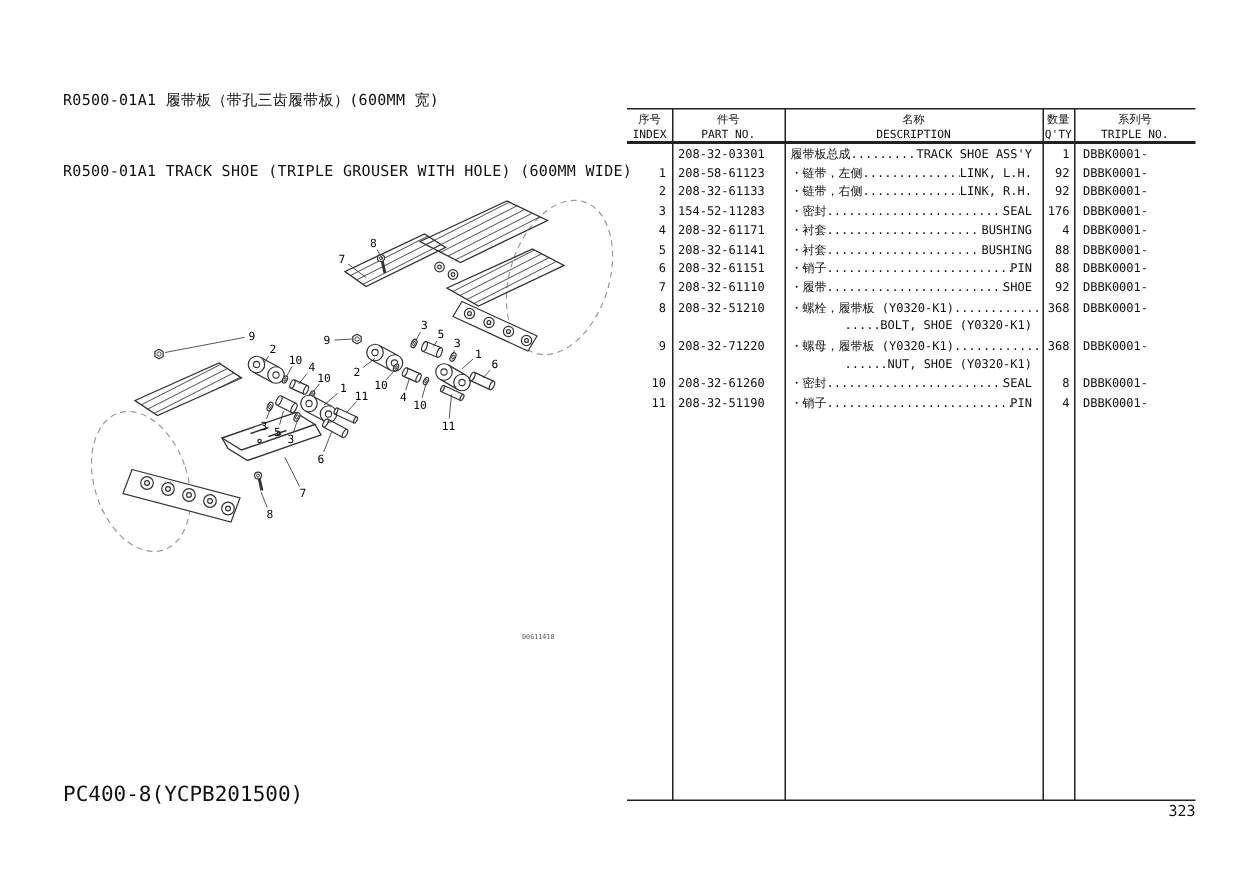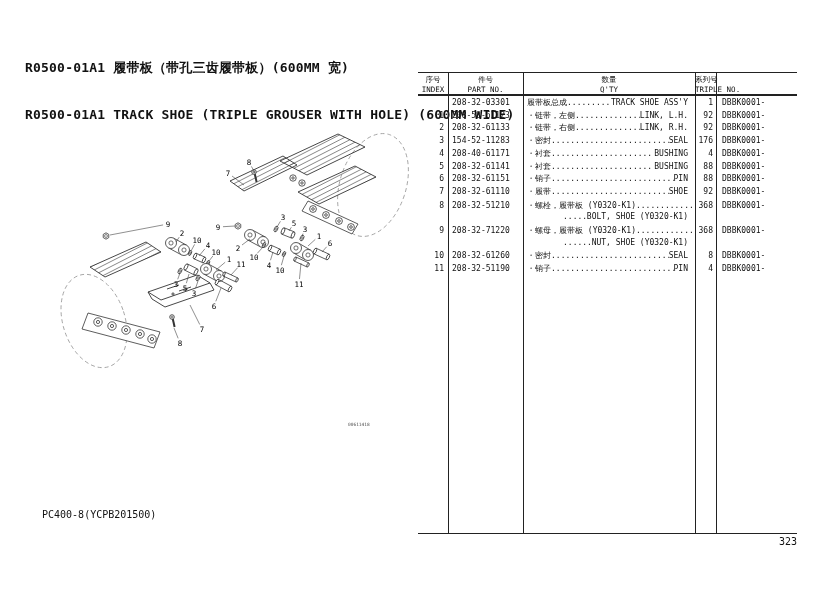--- a/index.html
+++ b/index.html
@@ -2,21 +2,21 @@
 <html><head>
 <meta charset="utf-8">
 <style>
   html,body{margin:0;padding:0}
   body{
     width:840px;height:594px;position:relative;overflow:hidden;
     background:#ffffff;color:#111;
     font-family:"DejaVu Sans Mono","Liberation Mono",monospace;
   }
   
-  .titles{position:absolute;left:25px;top:29px;font-weight:700;font-size:13px;line-height:15.5px;letter-spacing:.2px;white-space:pre}
+  .titles{position:absolute;left:42px;top:29px;font-weight:400;font-size:10px;line-height:15.5px;letter-spacing:.2px;white-space:pre}
   
   .diagram{position:absolute;left:40px;top:85px}
   .diagram text{font-family:"DejaVu Sans Mono","Liberation Mono",monospace}
   
   .ptable{position:absolute;left:418px;top:72px;width:379px;height:462px}
   .h-line{position:absolute;left:0;right:0;background:#222}
   .h-top{top:0;height:1.4px}
   .h-mid{top:22px;height:2px}
   .h-bot{bottom:0;height:1.4px}
   .v-line{position:absolute;top:0;bottom:0;width:1px;background:#222}
@@ -30,21 +30,21 @@
   .td-part{padding-left:4px;white-space:nowrap}
   .td-desc{padding-left:4px;padding-right:2px;overflow:hidden}
   .desc-line{display:flex;overflow:hidden}
   .desc-line.l2{padding-left:36px}
   .cn{white-space:nowrap}
   .leader{flex:1 1 0;overflow:hidden;white-space:nowrap}
   .en{white-space:nowrap;padding-right:5px}
   .td-qty{text-align:right;padding-right:3px}
   .td-serial{padding-left:6px;white-space:nowrap}
   
-  .footer-left{position:absolute;left:42px;top:509px;font-size:10px}
+  .footer-left{position:absolute;left:42px;top:522px;font-size:14px}
   .page-num{position:absolute;right:43px;top:536px;font-size:10px}
 </style>
 </head>
 <body>
 
 <div class="titles">
   <div>R0500-01A1 履带板（带孔三齿履带板）(600MM 宽)</div>
   <div>R0500-01A1 TRACK SHOE (TRIPLE GROUSER WITH HOLE) (600MM WIDE)</div>
 </div>
 
@@ -257,20 +257,24 @@
   <div class="thead">
     <div class="th">
       <div>序号</div>
       <div>INDEX</div>
     </div>
     <div class="th">
       <div>件号</div>
       <div>PART NO.</div>
     </div>
     <div class="th">
+      <div>名称</div>
+      <div>DESCRIPTION</div>
+    </div>
+    <div class="th">
       <div>数量</div>
       <div>Q'TY</div>
     </div>
     <div class="th">
       <div>系列号</div>
       <div>TRIPLE NO.</div>
     </div>
   </div>
 
   <div class="tbody" id="rows">
@@ -321,21 +325,21 @@
             <span class="cn">・密封</span>
             <span class="leader">..........................................................................................</span>
             <span class="en">SEAL</span>
           </div>
         </div>
         <div class="td-qty">176</div>
         <div class="td-serial">DBBK0001-</div>
       </div>
       <div class="tr">
         <div class="td-index">4</div>
-        <div class="td-part">208-40-61171</div>
+        <div class="td-part">208-32-61171</div>
         <div class="td-desc">
           <div class="desc-line l1">
             <span class="cn">・衬套</span>
             <span class="leader">..........................................................................................</span>
             <span class="en">BUSHING</span>
           </div>
         </div>
         <div class="td-qty">4</div>
         <div class="td-serial">DBBK0001-</div>
       </div>

